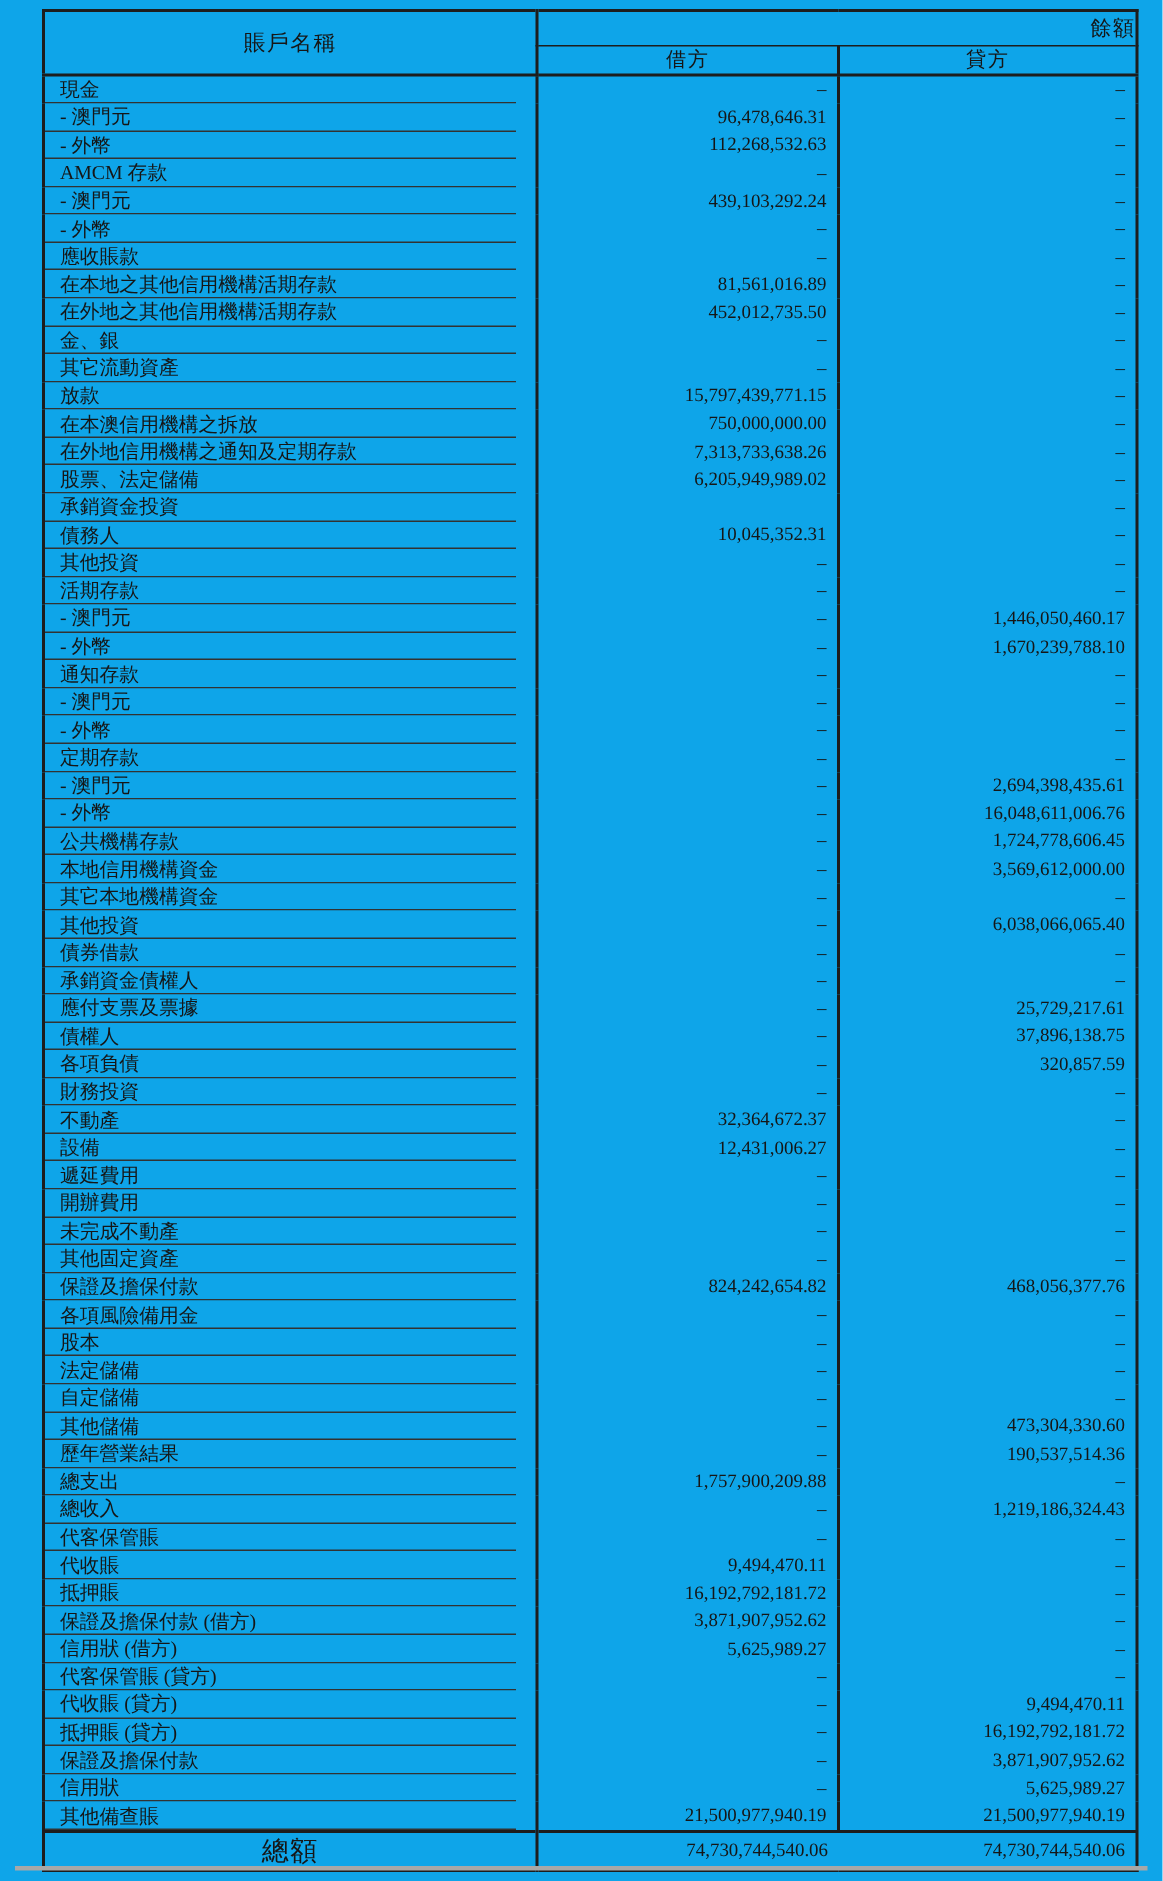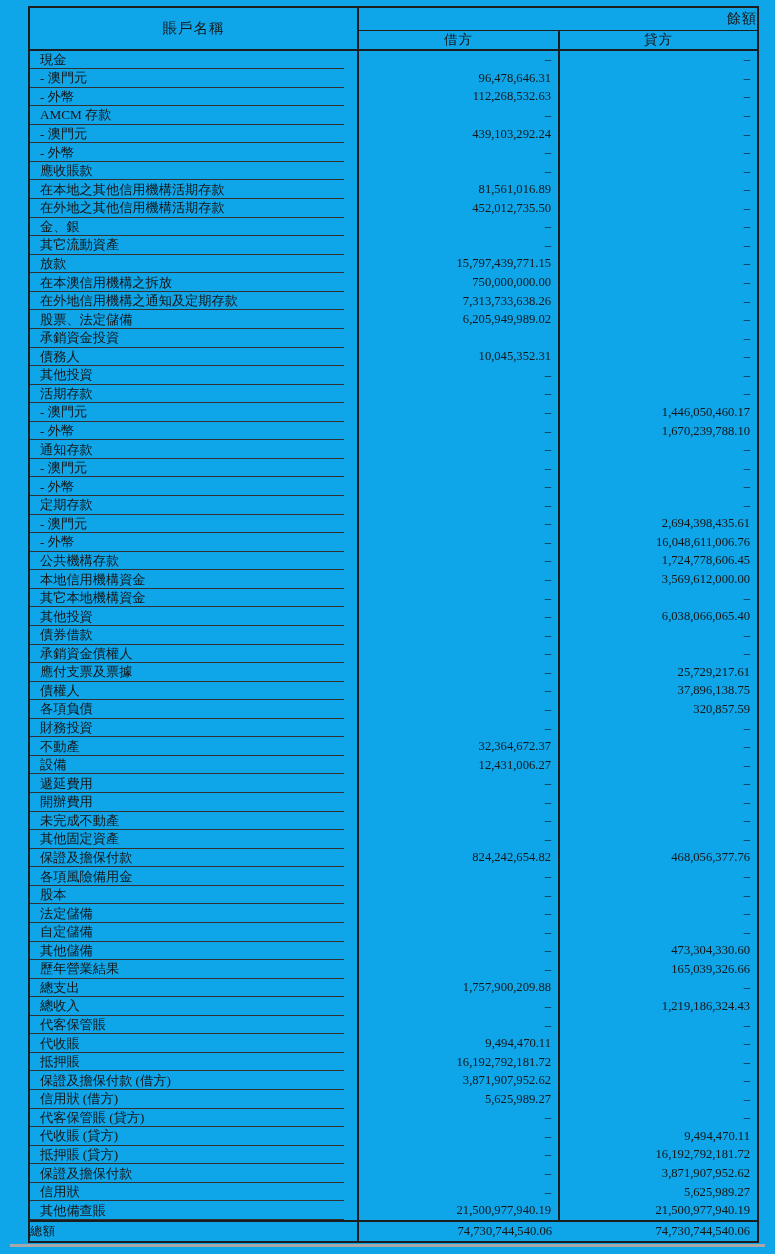--- a/index.html
+++ b/index.html
@@ -80,21 +80,22 @@
     padding-right: 7px;
     font-size: 12.6px;
   }
   tbody td.debit { border-right: 2px solid #1d1d1d; }
   tfoot tr.total td {
     border-top: 2px solid #1d1d1d;
     height: 19px;
     vertical-align: middle;
   }
   td.total-label {
-    font-size: 12px;
+    text-align: center;
+    font-size: 18px;
     border-right: 2px solid #1d1d1d;
     letter-spacing: 1px;
   }
   .bottom-rule {
     position: absolute;
     left: 10px;
     top: 1244px;
     width: 755px;
     height: 3px;
     background: #a8a8a8;
@@ -362,21 +363,21 @@
           <td class="num credit">–</td>
         </tr>
         <tr>
           <td class="acct">其他儲備</td>
           <td class="num debit">–</td>
           <td class="num credit">473,304,330.60</td>
         </tr>
         <tr>
           <td class="acct">歷年營業結果</td>
           <td class="num debit">–</td>
-          <td class="num credit">165,039,326.66</td>
+          <td class="num credit">190,537,514.36</td>
         </tr>
         <tr>
           <td class="acct">總支出</td>
           <td class="num debit">1,757,900,209.88</td>
           <td class="num credit">–</td>
         </tr>
         <tr>
           <td class="acct">總收入</td>
           <td class="num debit">–</td>
           <td class="num credit">1,219,186,324.43</td>

